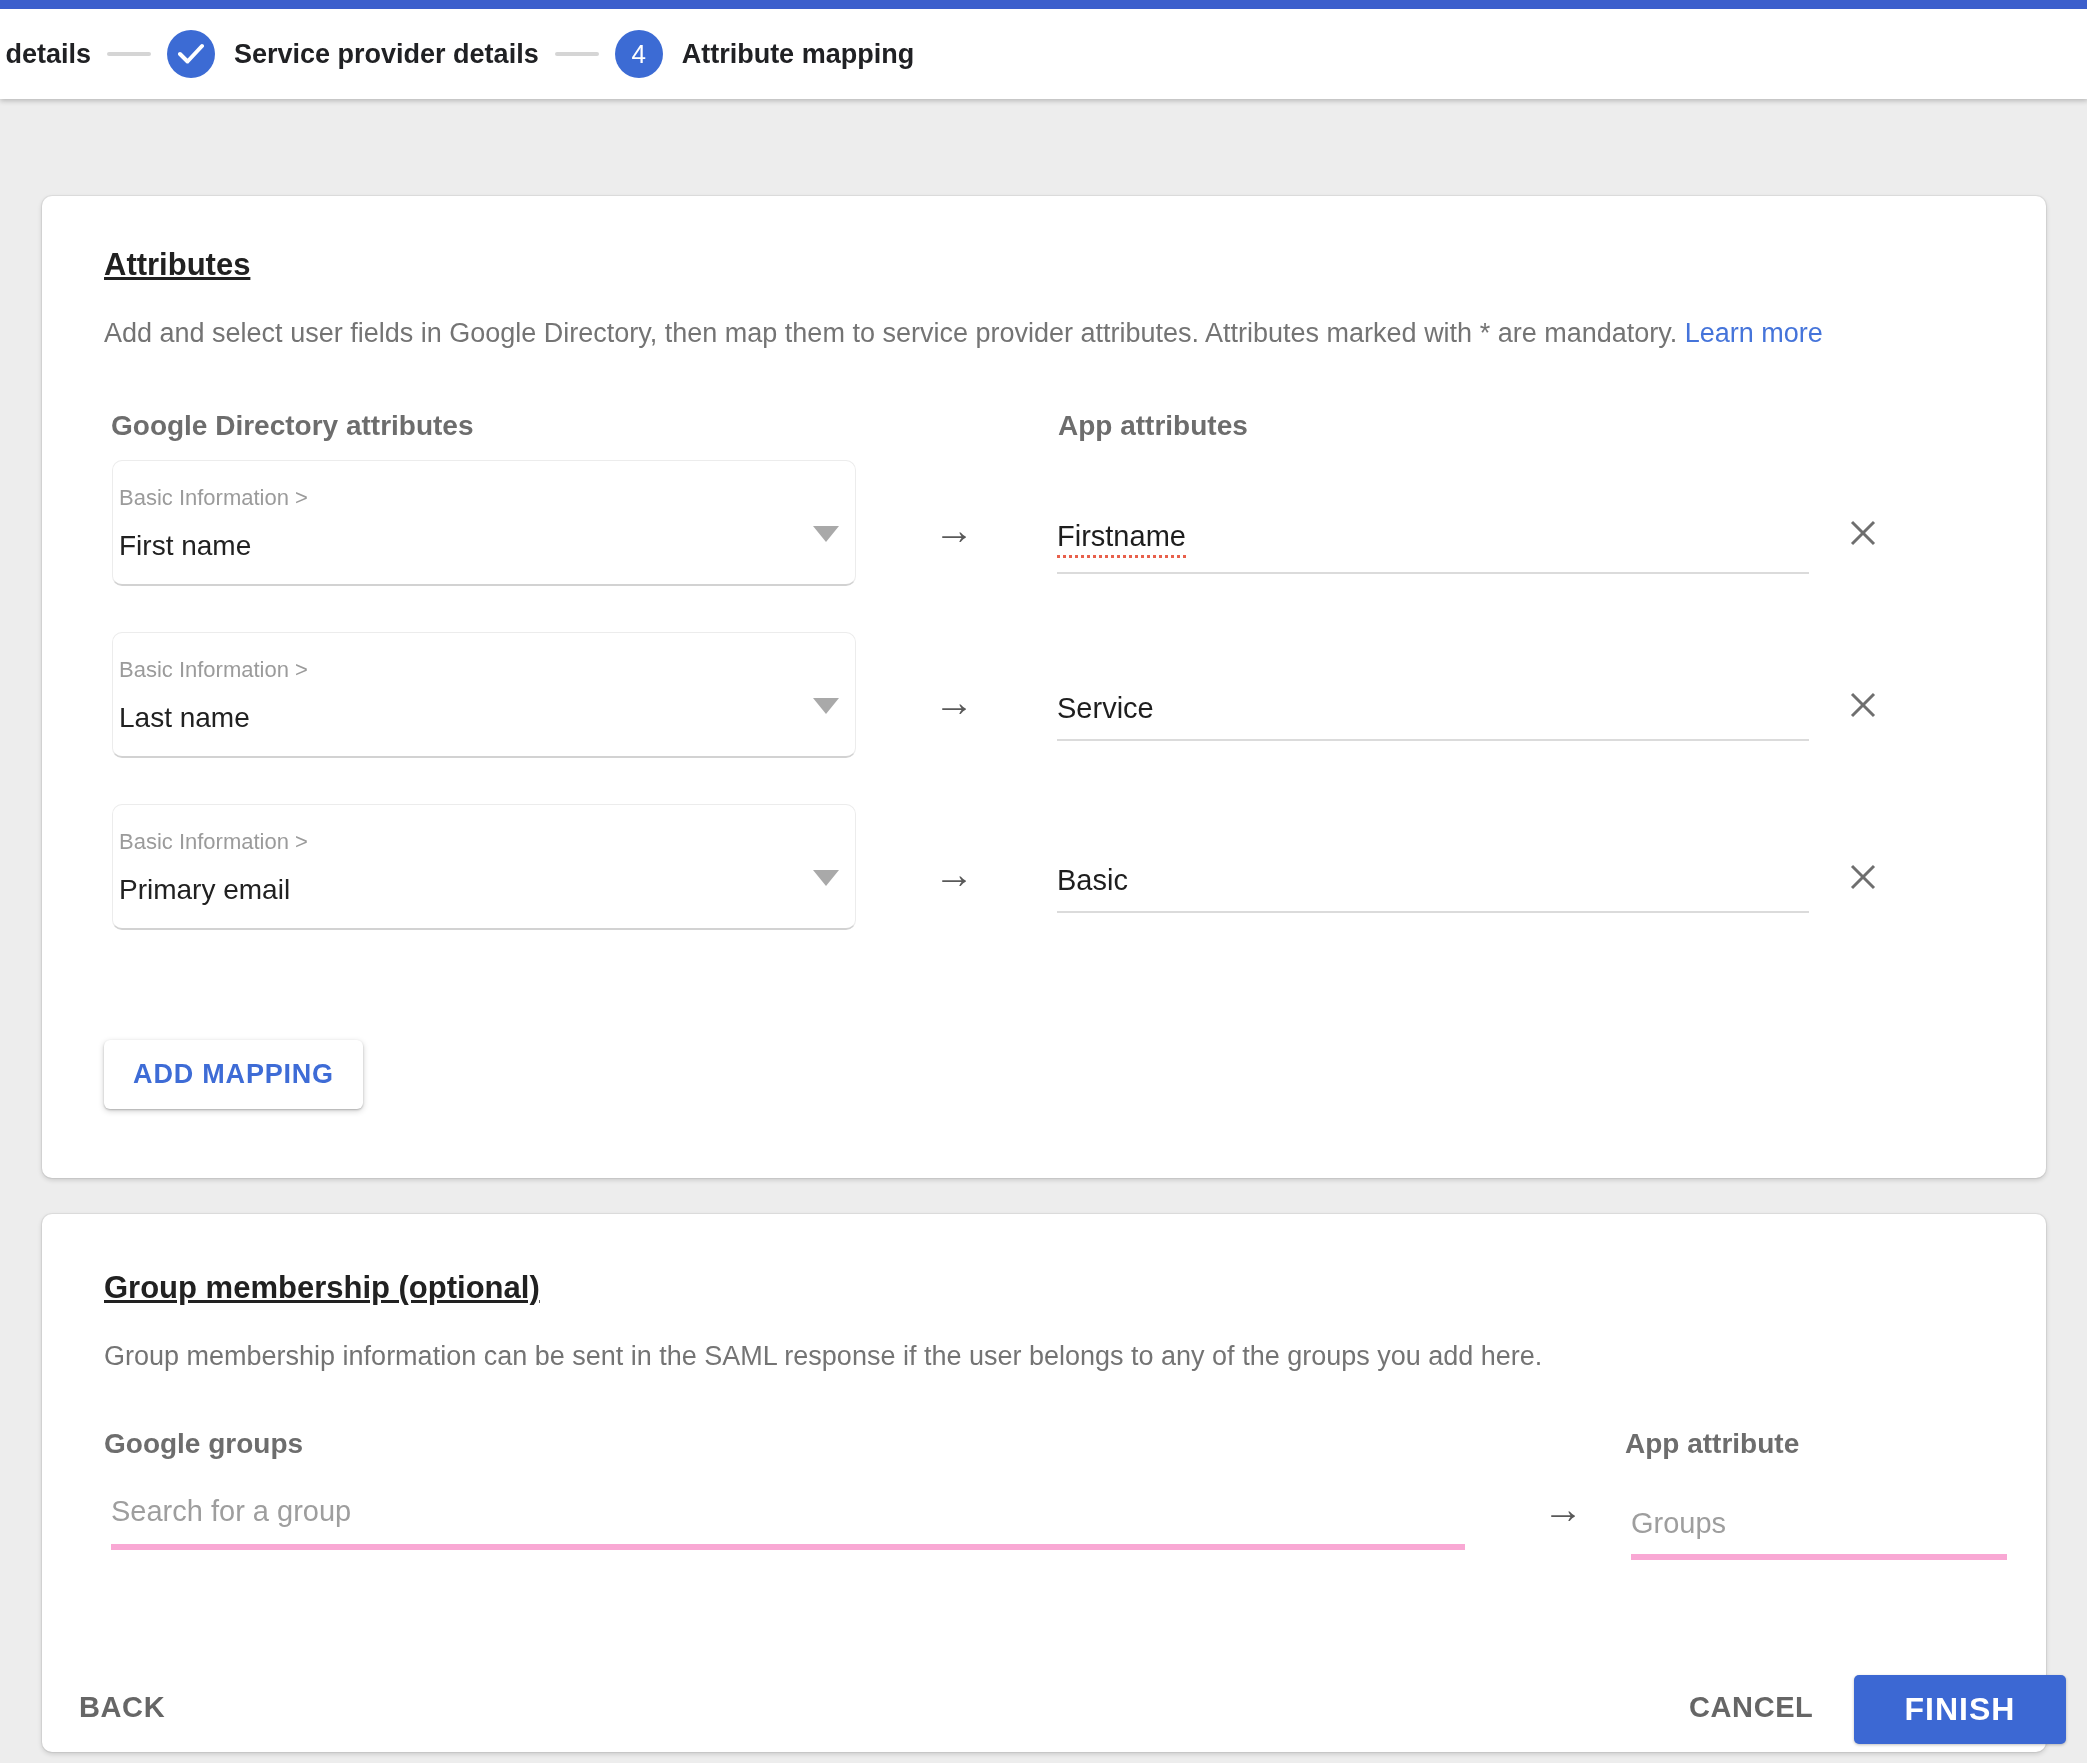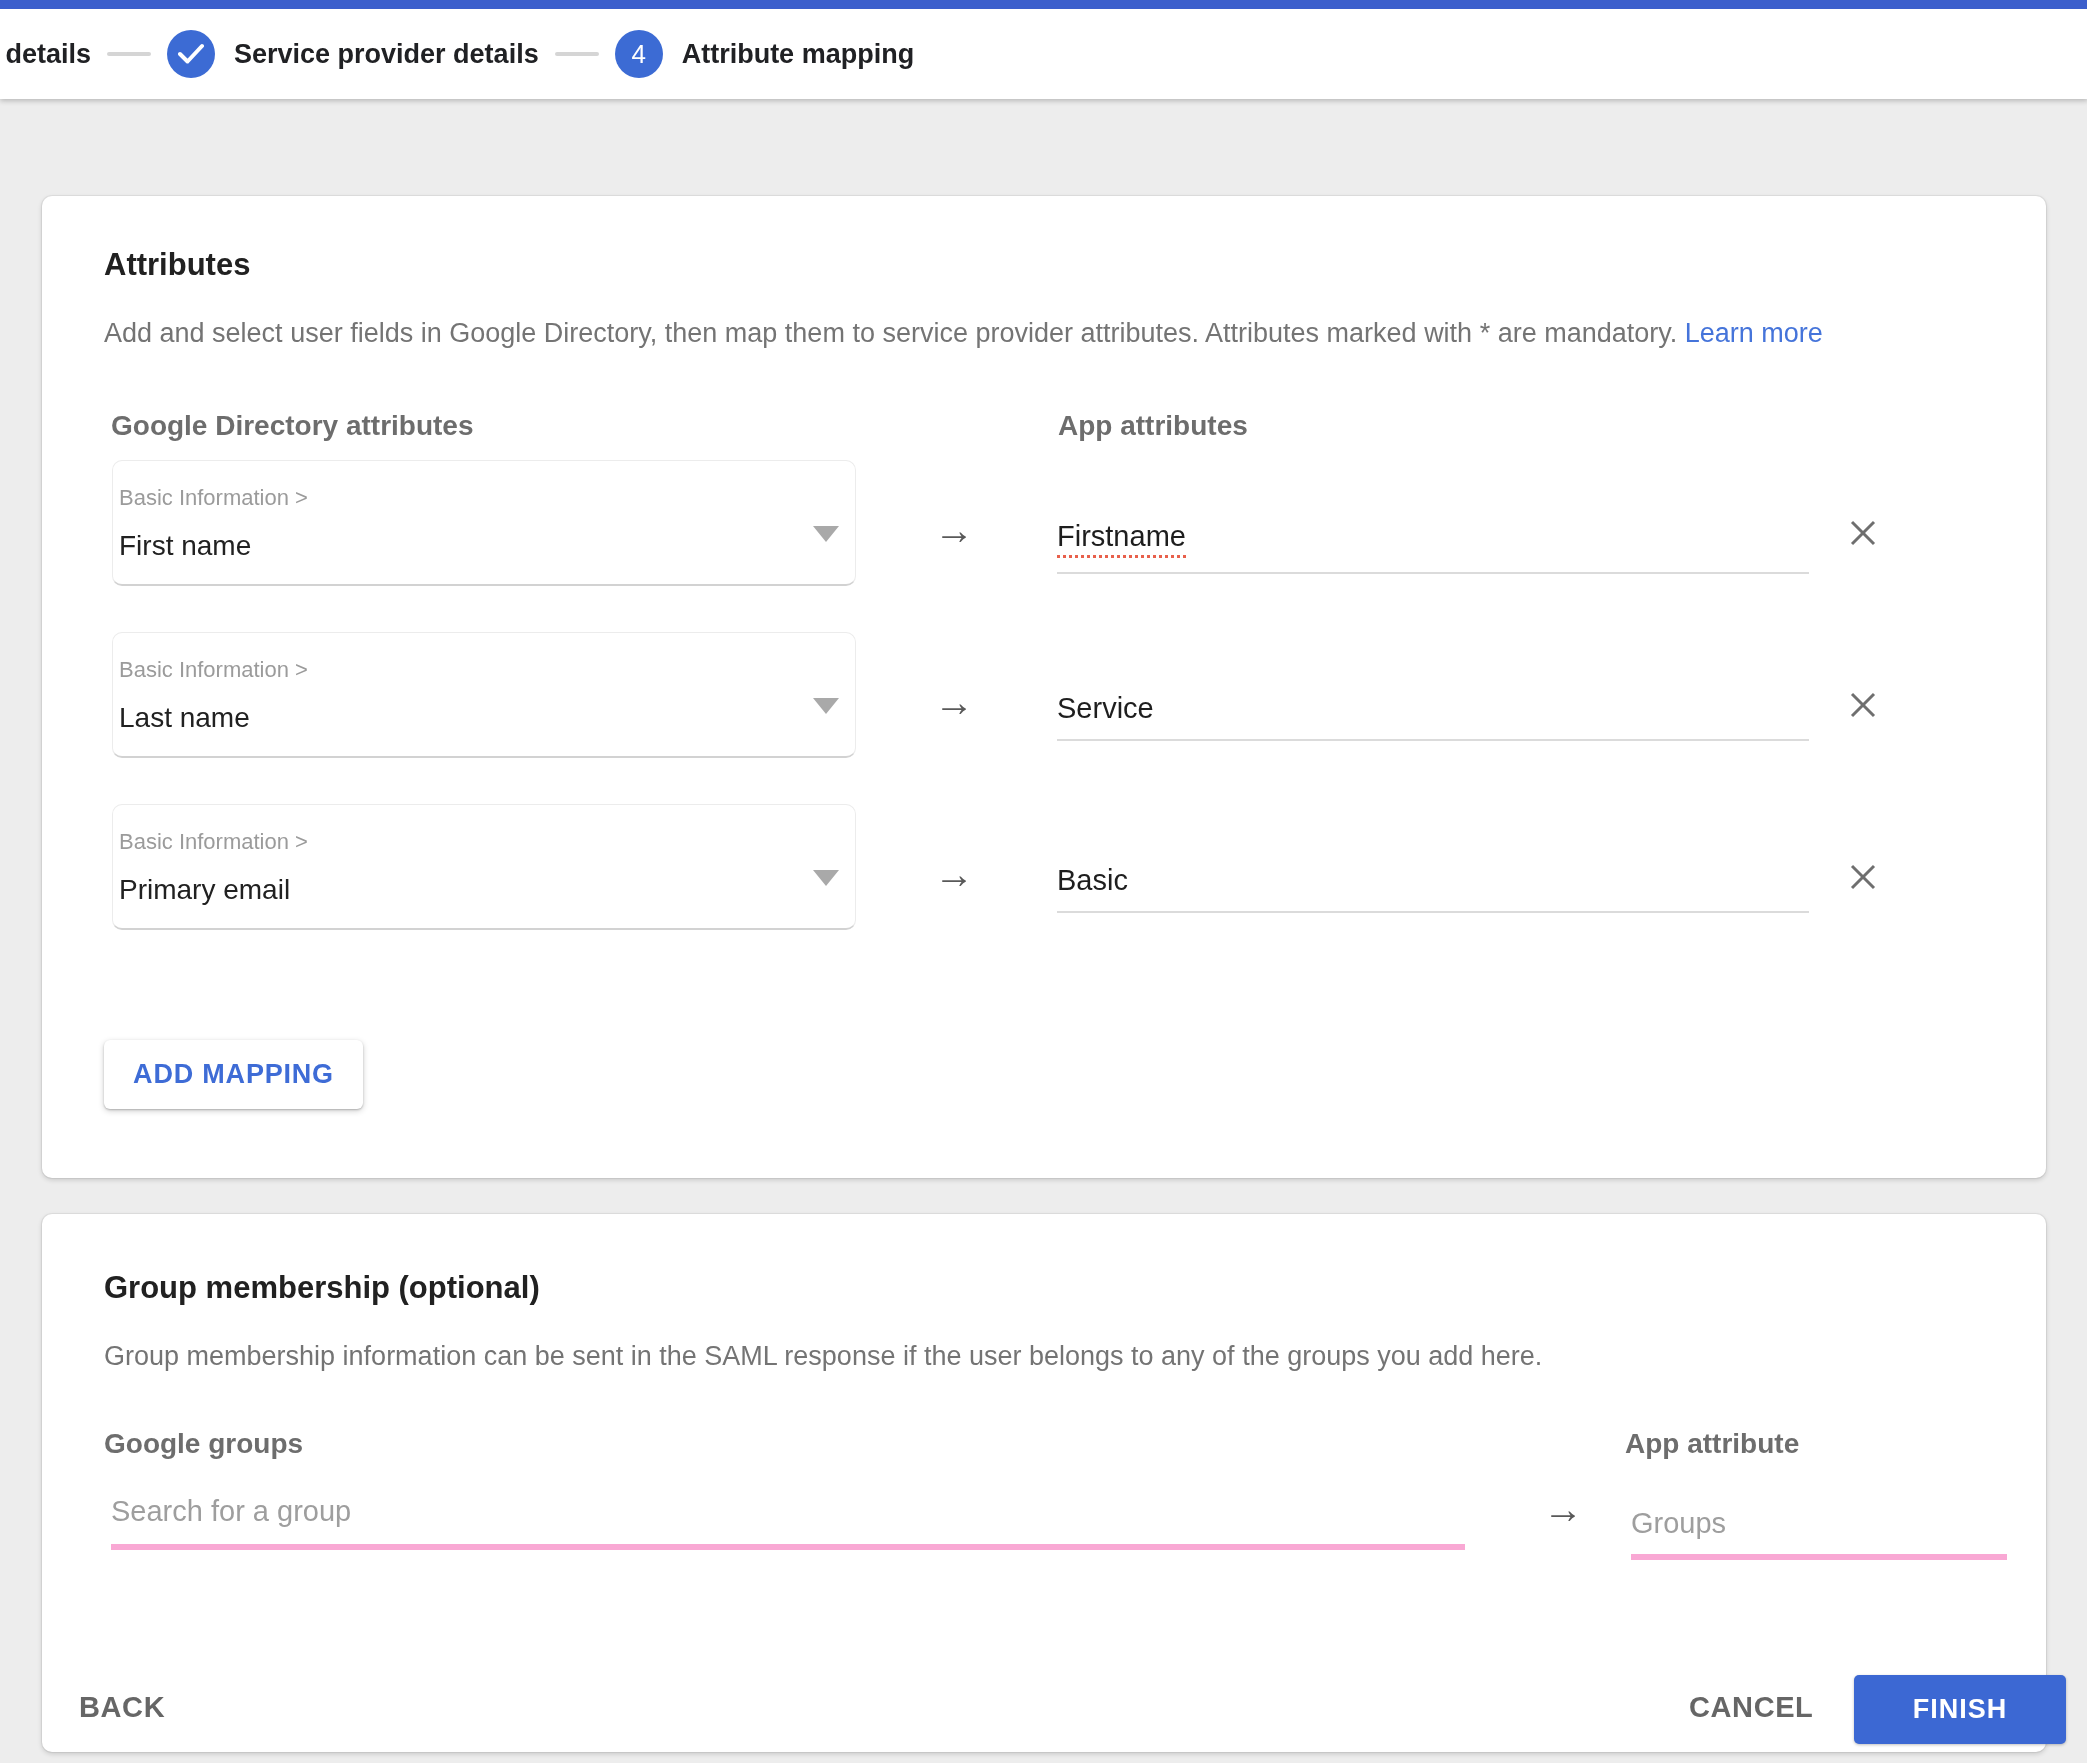--- a/index.html
+++ b/index.html
@@ -41,21 +41,21 @@
   .step-circle .num{color:#fff;font-size:26px;font-weight:400;}
   .step-label{margin-left:19px;font-size:27px;font-weight:700;color:#202124;}
 
   
   .card{
     position:absolute;left:42px;width:2004px;background:#ffffff;border-radius:10px;
     box-shadow:0 0 0 1px rgba(0,0,0,0.05),0 2px 5px rgba(0,0,0,0.16);
   }
   .card-attributes{top:196px;height:982px;}
   .card-groups{top:1214px;height:538px;}
-  .card-title{position:absolute;left:62px;font-size:31px;line-height:38px;font-weight:700;color:#212121;}
+  .card-title{position:absolute;left:62px;font-size:31px;line-height:38px;font-weight:700;color:#212121;text-decoration:underline;}
   .card-desc{position:absolute;left:62px;font-size:27px;line-height:34px;color:#747474;}
   .card-attributes .card-title{top:50px;}
   .card-attributes .card-desc{top:120px;text-align:right;}
   .link{color:var(--link);text-decoration:none;cursor:pointer;}
   .col-head{position:absolute;font-size:28px;font-weight:700;color:#6d6d6d;}
   .col-head-left{left:69px;top:214px;}
   .col-head-right{left:1016px;top:214px;}
 
   .rows{position:absolute;left:70px;top:264px;width:1881px;}
   .mapping-row{position:relative;height:126px;margin-bottom:46px;}
@@ -106,21 +106,21 @@
   
   .footer-btn{
     position:absolute;background:none;border:none;cursor:pointer;font-family:inherit;
     font-size:29px;font-weight:700;color:#666666;letter-spacing:0.6px;
   }
   .back-btn{left:79px;top:1691px;}
   .cancel-btn{left:1689px;top:1691px;}
   .finish-btn{
     position:absolute;left:1854px;top:1675px;width:212px;height:69px;
     background:var(--primary-button);border:none;border-radius:5px;cursor:pointer;
-    color:#ffffff;font-size:27px;font-weight:700;letter-spacing:1px;font-family:inherit;
+    color:#ffffff;font-size:32px;font-weight:700;letter-spacing:1px;font-family:inherit;
     box-shadow:0 1px 3px rgba(0,0,0,0.25);
   }
 </style>
 </head>
 <body>
 
 <div class="page">
 
   <div class="stepper-bar">
     <div class="topbar"></div>

